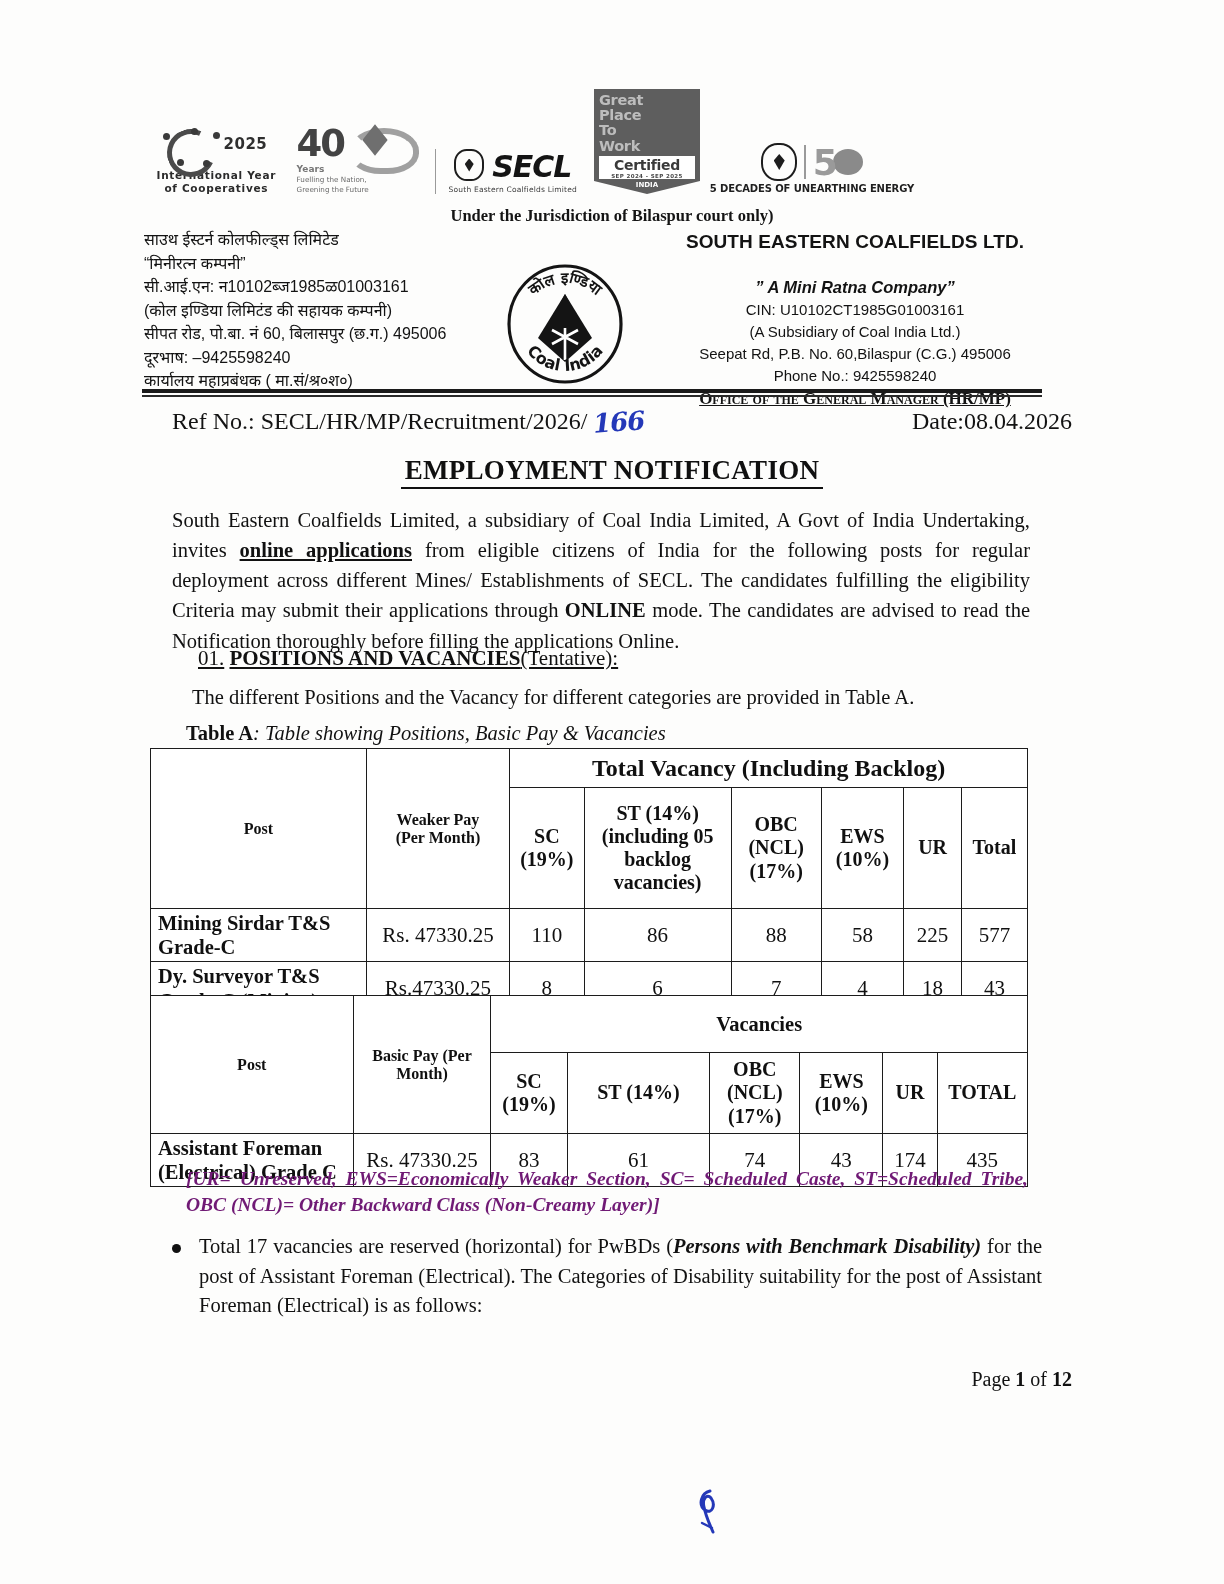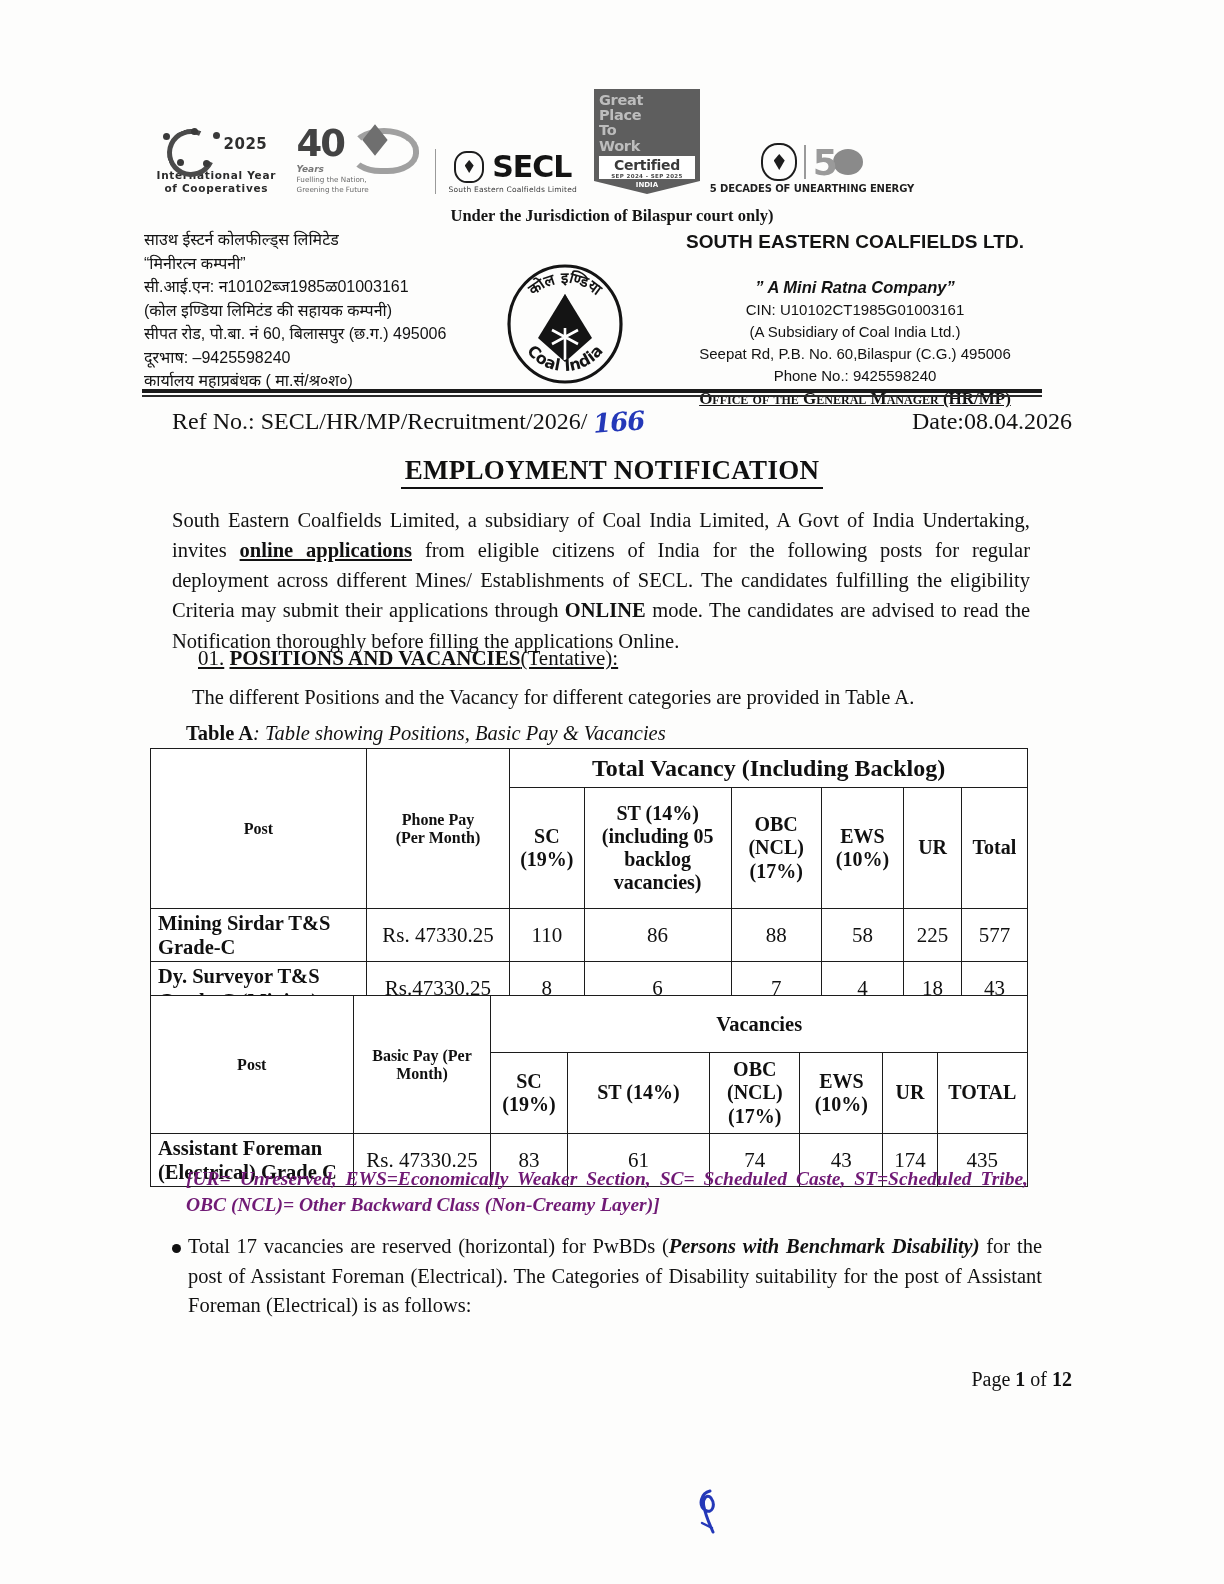--- a/index.html
+++ b/index.html
@@ -91,29 +91,29 @@
   .forty .diamond {
     position: absolute; left: 68px; top: 6px;
     width: 20px; height: 20px; background: #6f6f6f;
     transform: rotate(45deg) skew(6deg,6deg);
   }
   .forty .forty-cap {
     font-family: "DejaVu Sans", sans-serif;
     font-size: 7.2px; color: #6b6b6b; text-align: left;
     line-height: 1.3; width: 124px;
   }
-  .forty .forty-years { font-size: 9px; color: #777; font-weight: 600; font-style: italic; }
+  .forty .forty-years { font-size: 9px; color: #777; font-weight: 600; }
 
   
   .secl {
     width: 150px;
     border-left: 1.5px solid #9a9a9a;
     padding-left: 10px;
   }
-  .secl .secl-top { display: flex; align-items: center; gap: 8px; }
+  .secl .secl-top { display: flex; align-items: flex-start; gap: 8px; font-style: italic; }
   .secl .secl-seal {
     width: 26px; height: 28px;
     border: 2px solid #1d1d1d;
     border-radius: 42% 42% 42% 42%;
     display: flex; align-items: center; justify-content: center;
   }
   .secl .secl-seal i {
     width: 9px; height: 13px; background: #1d1d1d;
     clip-path: polygon(50% 0, 100% 42%, 50% 100%, 0 42%);
     display: block;
@@ -355,21 +355,21 @@
   .abbrev {
     position: absolute; left: 186px; top: 1166px; width: 842px;
     font-family: "Liberation Serif", serif;
     font-size: 19.5px; font-style: italic; font-weight: 700;
     line-height: 1.35; color: #701a75; text-align: justify;
   }
 
   
   .bullet-wrap {
     position: absolute; left: 172px; top: 1232px; width: 870px;
-    display: flex; gap: 7px;
+    display: flex; gap: 18px;
   }
   .bullet-dot {
     flex: none; width: 9px; height: 9px; border-radius: 50%;
     background: #111111; margin-top: 12px;
   }
   .bullet-text {
     font-family: "Liberation Serif", serif;
     font-size: 20.5px; line-height: 1.45; color: #111111;
     text-align: justify;
   }
@@ -532,21 +532,21 @@
 
   <div class="tableA-cap">
     <b>Table A</b><i>: Table showing Positions, Basic Pay &amp; Vacancies</i>
   </div>
 
   <table class="vt" id="tableA">
     <thead>
       <tr>
         <th class="c-post" rowspan="2">Post</th>
         <th class="c-pay" rowspan="2">
-          <div>Phone Pay</div>
+          <div>Weaker Pay</div>
           <div>(Per Month)</div>
         </th>
         <th class="hdr-span" colspan="6">Total Vacancy (Including Backlog)</th>
       </tr>
       <tr>
         <th class="sub c-sc">
           <div>SC</div>
           <div>(19%)</div>
         </th>
         <th class="sub c-st">

